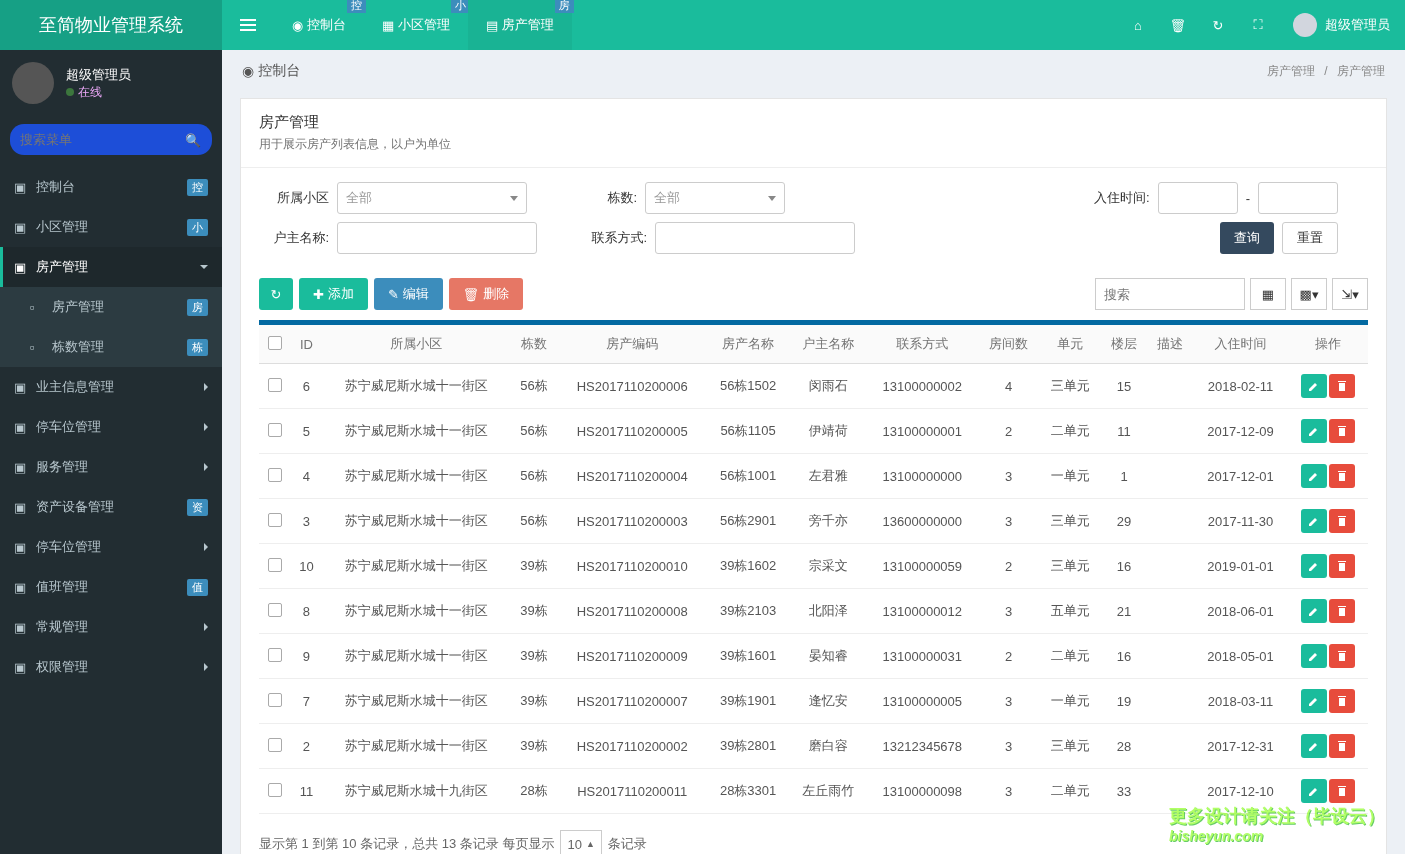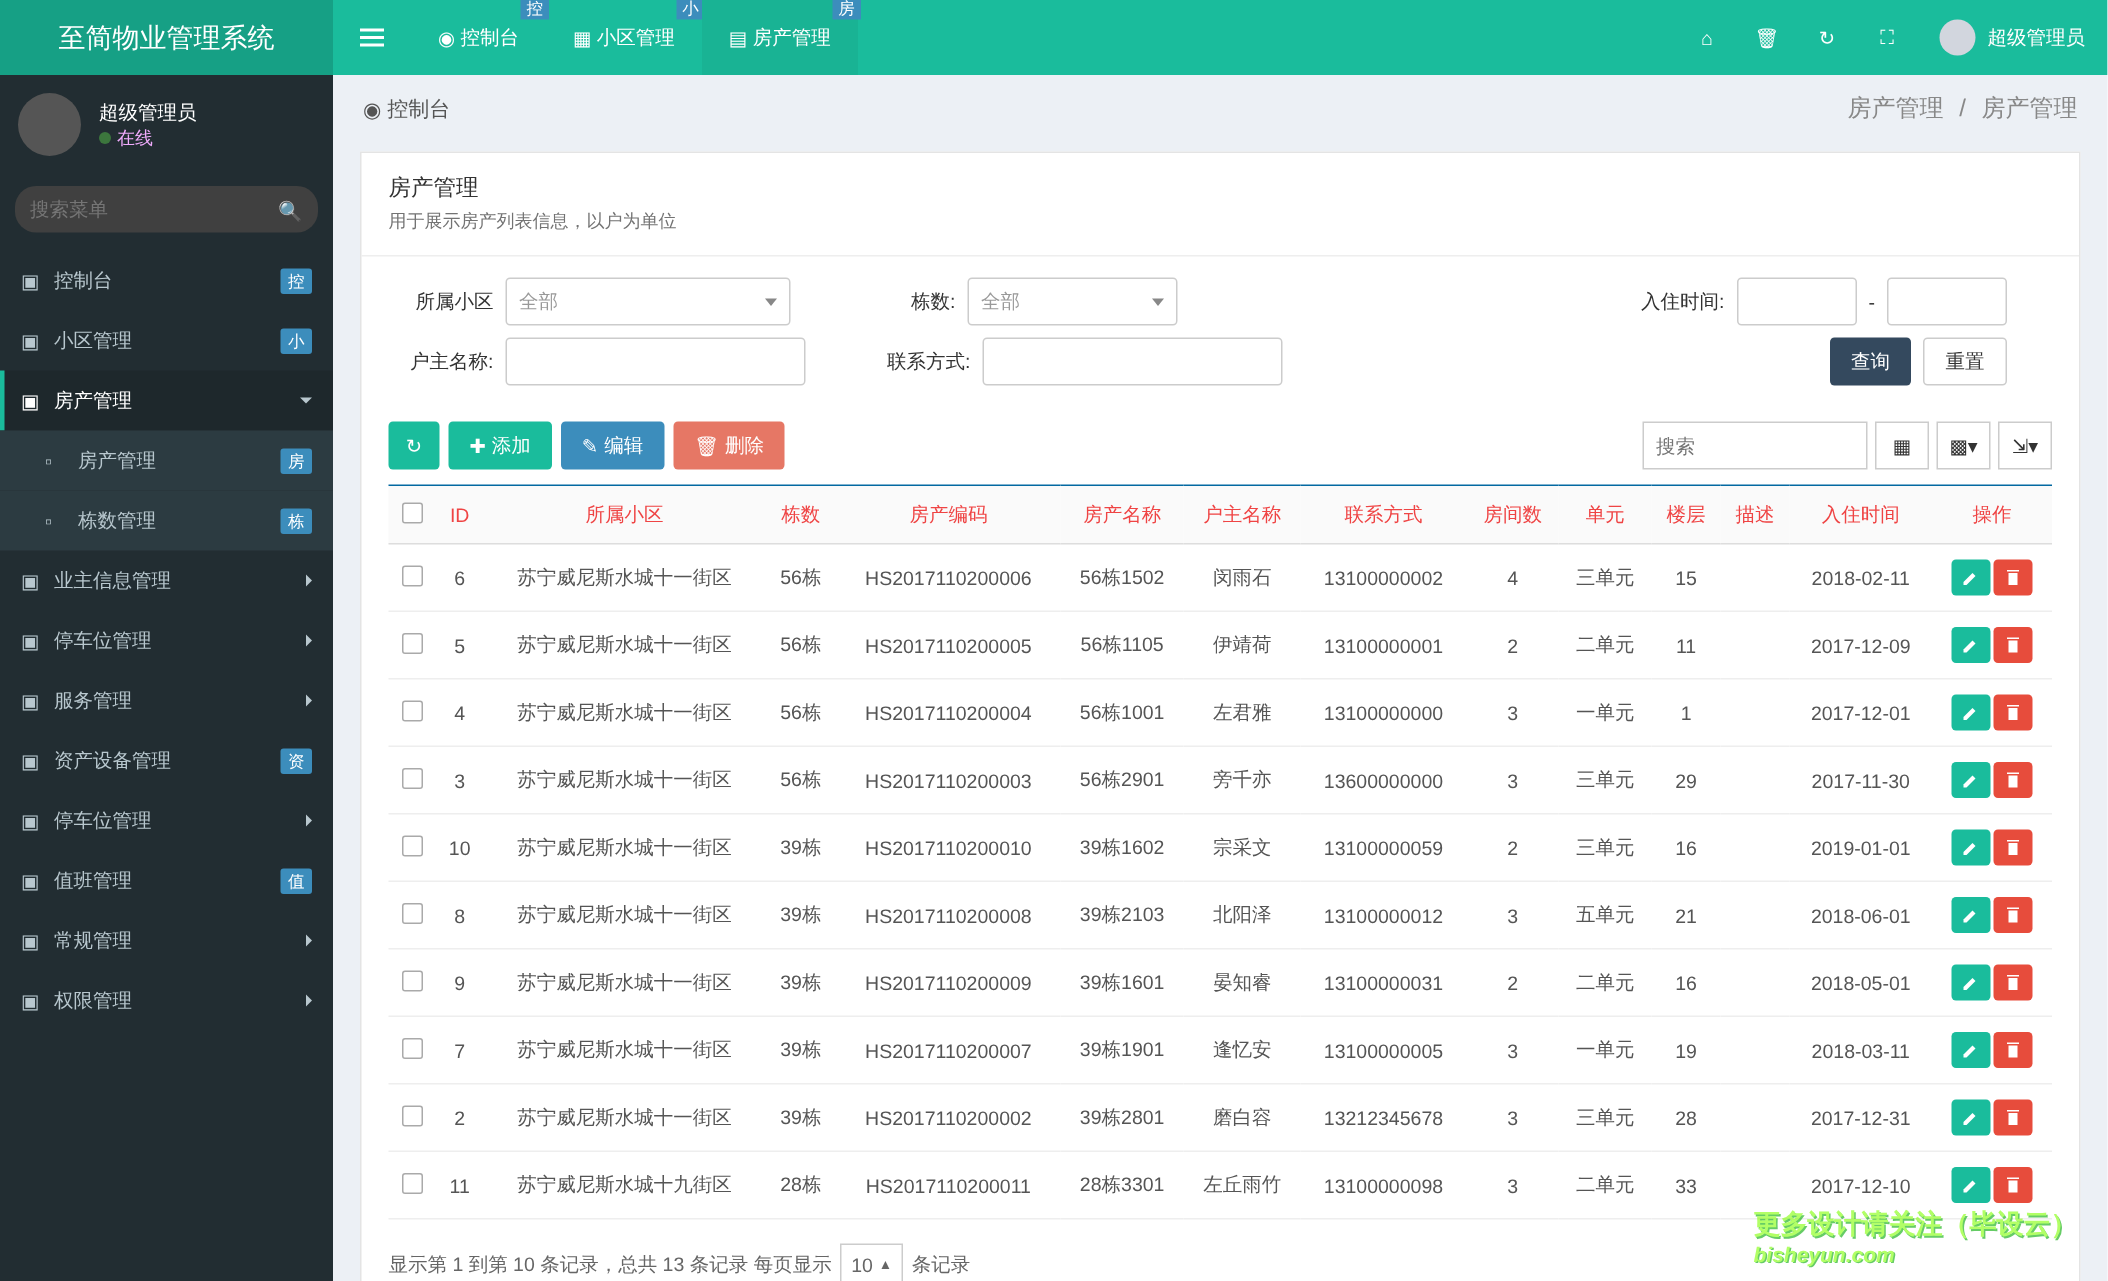--- a/index.html
+++ b/index.html
@@ -21,36 +21,36 @@
 .hamb::before{top:0}.hamb span{top:5px}.hamb::after{top:10px}
 
 
 .sidebar { position:absolute; top:50px; bottom:0; left:0; width:222px; background:#222d32; color:#b8c7ce; overflow-y:auto; }
 .user-panel { display:flex; align-items:center; gap:12px; padding:12px 10px 12px 12px; }
 .user-panel .avatar { width:42px; height:42px; border-radius:50%; background:#555; }
 .user-panel .info .name { color:#fff; font-size:13px; }
 .user-panel .info .status { color:#f0abfc; font-size:12px; display:flex; align-items:center; gap:4px; }
 .user-panel .info .status::before { content:""; width:8px; height:8px; background:#3c763d; border-radius:50%; display:inline-block; }
 .search-box { margin:8px 10px 12px; position:relative; }
-.search-box input { width:100%; background:#404040; border:0; color:#ddd; padding:8px 30px 8px 10px; border-radius:14px; font-size:13px; }
+.search-box input { width:100%; background:#1d4ed8; border:0; color:#ddd; padding:8px 30px 8px 10px; border-radius:14px; font-size:13px; }
 .search-box .sicn { position:absolute; right:10px; top:9px; color:#999; }
 .menu-item { display:flex; align-items:center; padding:11px 14px; cursor:pointer; position:relative; }
 .menu-item.active { background:#1e282c; color:#fff; border-left:3px solid #1abc9c; padding-left:11px; }
 .menu-item.sub { padding-left:30px; background:#2c3b41; font-size:13px; }
 .menu-item .lbl { flex:1; margin-left:8px; }
 .menu-item .badge { font-size:11px; padding:1px 5px; border-radius:2px; color:#fff; background:#3c8dbc; }
 .menu-item .caret-r { width:0;height:0;border-top:4px solid transparent;border-bottom:4px solid transparent;border-left:4px solid #b8c7ce; }
 .menu-item .caret-d { width:0;height:0;border-left:4px solid transparent;border-right:4px solid transparent;border-top:4px solid #b8c7ce; }
 .menu-item .mico { width:14px;height:14px;display:inline-block; }
 
 
 .content-wrapper { position:absolute; top:50px; left:222px; right:0; bottom:0; overflow-y:auto; background:#ecf0f5; }
 .breadcrumb-bar { display:flex; align-items:center; padding:12px 20px 8px; color:#555; }
 .breadcrumb-bar .title { font-size:14px; display:flex; align-items:center; gap:4px; }
-.breadcrumb-bar .crumbs { margin-left:auto; font-size:16px; color:#888; }
+.breadcrumb-bar .crumbs { margin-left:auto; font-size:12px; color:#888; }
 .breadcrumb-bar .crumbs span.sep { margin:0 6px; }
 .panel { background:#fff; margin:10px 18px 20px; border:1px solid #e4e4e4; }
 .panel-head { padding:14px 18px; border-bottom:1px solid #eee; }
 .panel-head h3 { font-size:15px; font-weight:normal; color:#333; margin-bottom:4px; }
 .panel-head .sub { font-size:12px; color:#737373; }
 .filter-row { display:flex; align-items:center; gap:10px; padding:14px 18px 4px; flex-wrap:wrap; }
 .filter-row .grp { display:flex; align-items:center; gap:8px; margin-right:30px; }
 .filter-row label { font-size:13px; color:#333; text-align:right; min-width:70px; }
 .sel, .inp { height:32px; border:1px solid #ccc; border-radius:3px; padding:0 8px; font-size:13px; background:#fff; }
 .sel { width:190px; display:flex; align-items:center; justify-content:space-between; cursor:pointer; color:#999; }
@@ -64,21 +64,21 @@
 .btn.default { background:#1abc9c; color:#fff; width:34px; padding:0; justify-content:center; }
 .btn.green { background:#1abc9c; color:#fff; }
 .btn.blue { background:#3c8dbc; color:#fff; }
 .btn.red { background:#e67765; color:#fff; }
 .toolbar { display:flex; align-items:center; padding:10px 18px 6px; gap:6px; }
 .toolbar .spacer { flex:1; }
 .toolbar .search-inp { width:150px; height:32px; border:1px solid #ccc; border-radius:0; padding:0 8px; font-size:13px; }
 .toolbar .tool-btn { width:36px;height:32px;border:1px solid #ccc;background:#fff;display:flex;align-items:center;justify-content:center;cursor:pointer;margin-left:-1px; }
 table { width:calc(100% - 36px); margin:4px 18px 10px; border-collapse:collapse; font-size:13px; }
 th,td { padding:10px 6px; text-align:center; border-bottom:1px solid #eee; }
-th { background:#fafafa; font-weight:normal; color:#ef4444; border-top:1px solid #0369a1; border-bottom:1px solid #ddd; }
+th { background:#fafafa; font-weight:normal; color:#737373; border-top:5px solid #0369a1; border-bottom:1px solid #ddd; }
 td { color:#555; }
 .chk { width:14px;height:14px;border:1px solid #aaa;border-radius:2px;display:inline-block;background:#fff;cursor:pointer; }
 .act-btn { display:inline-flex; width:26px;height:24px;align-items:center;justify-content:center;border-radius:3px;cursor:pointer; }
 .act-edit{background:#1abc9c;margin-right:2px;}
 .act-del{background:#e74c3c;}
 .pager-row { display:flex; align-items:center; padding:6px 18px 16px; font-size:13px; color:#666; gap:6px; }
 .pager-row .pg-sel { height:28px;border:1px solid #ccc;padding:0 6px;display:flex;align-items:center;gap:4px;background:#fff; }
 .watermark { position:fixed; bottom:10px; right:20px; color:#7fff00; font-weight:bold; font-size:18px; opacity:.6; text-shadow:1px 1px 0 #0a0; pointer-events:none; }
 .watermark .sm{ font-size:14px; display:block;font-style:italic;}
 </style>

